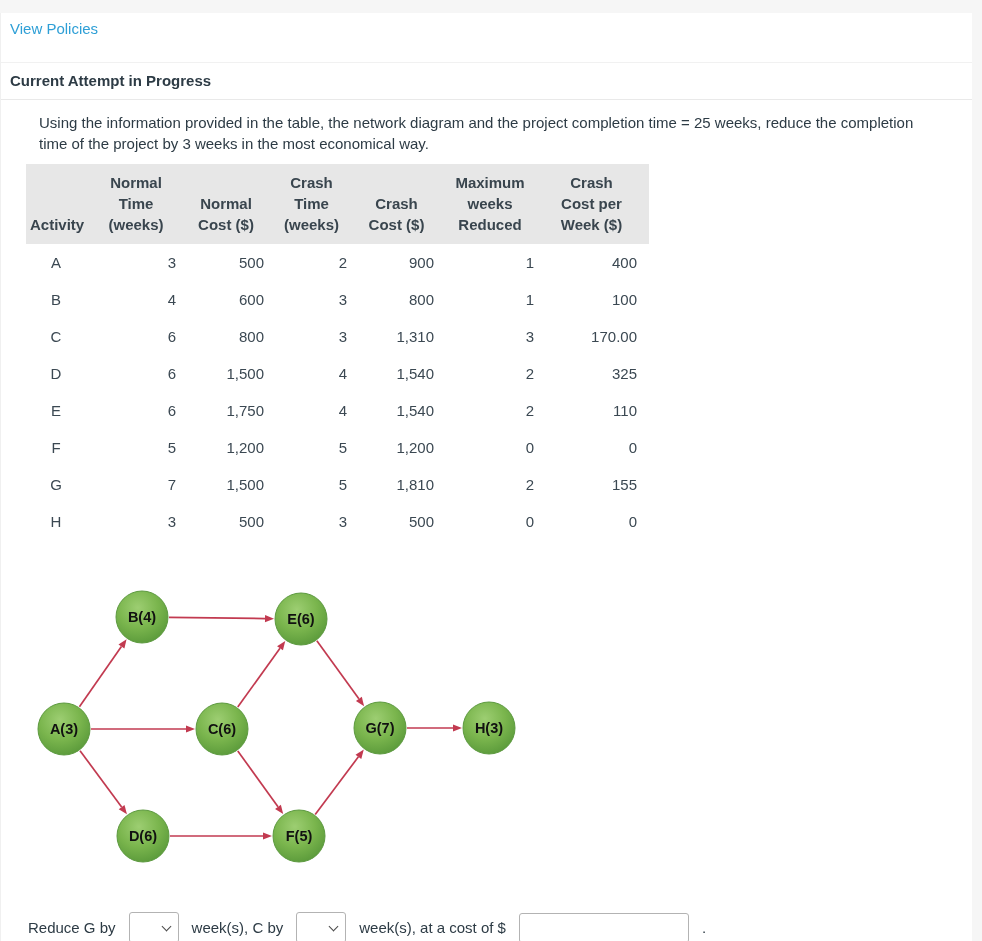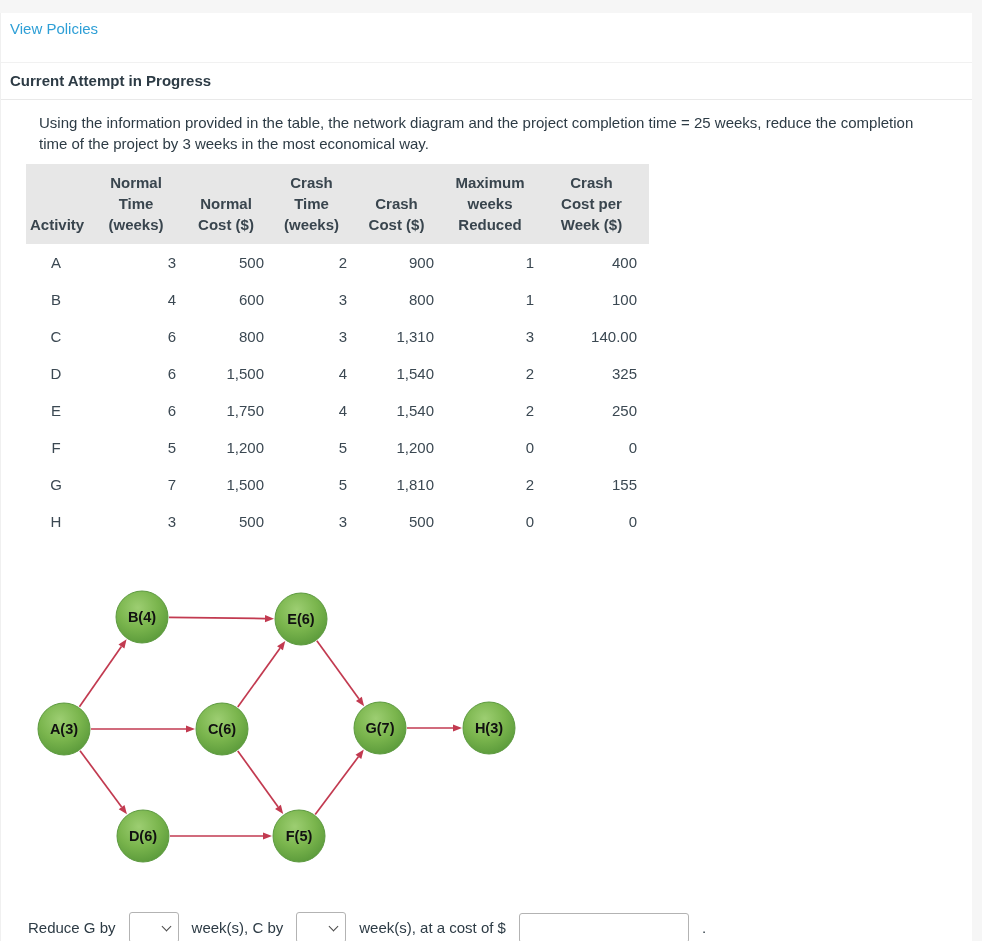--- a/index.html
+++ b/index.html
@@ -175,39 +175,39 @@
           <td>1</td>
           <td>100</td>
         </tr>
         <tr>
           <td>C</td>
           <td>6</td>
           <td>800</td>
           <td>3</td>
           <td>1,310</td>
           <td>3</td>
-          <td>140.00</td>
+          <td>170.00</td>
         </tr>
         <tr>
           <td>D</td>
           <td>6</td>
           <td>1,500</td>
           <td>4</td>
           <td>1,540</td>
           <td>2</td>
           <td>325</td>
         </tr>
         <tr>
           <td>E</td>
           <td>6</td>
           <td>1,750</td>
           <td>4</td>
           <td>1,540</td>
           <td>2</td>
-          <td>250</td>
+          <td>110</td>
         </tr>
         <tr>
           <td>F</td>
           <td>5</td>
           <td>1,200</td>
           <td>5</td>
           <td>1,200</td>
           <td>0</td>
           <td>0</td>
         </tr>

